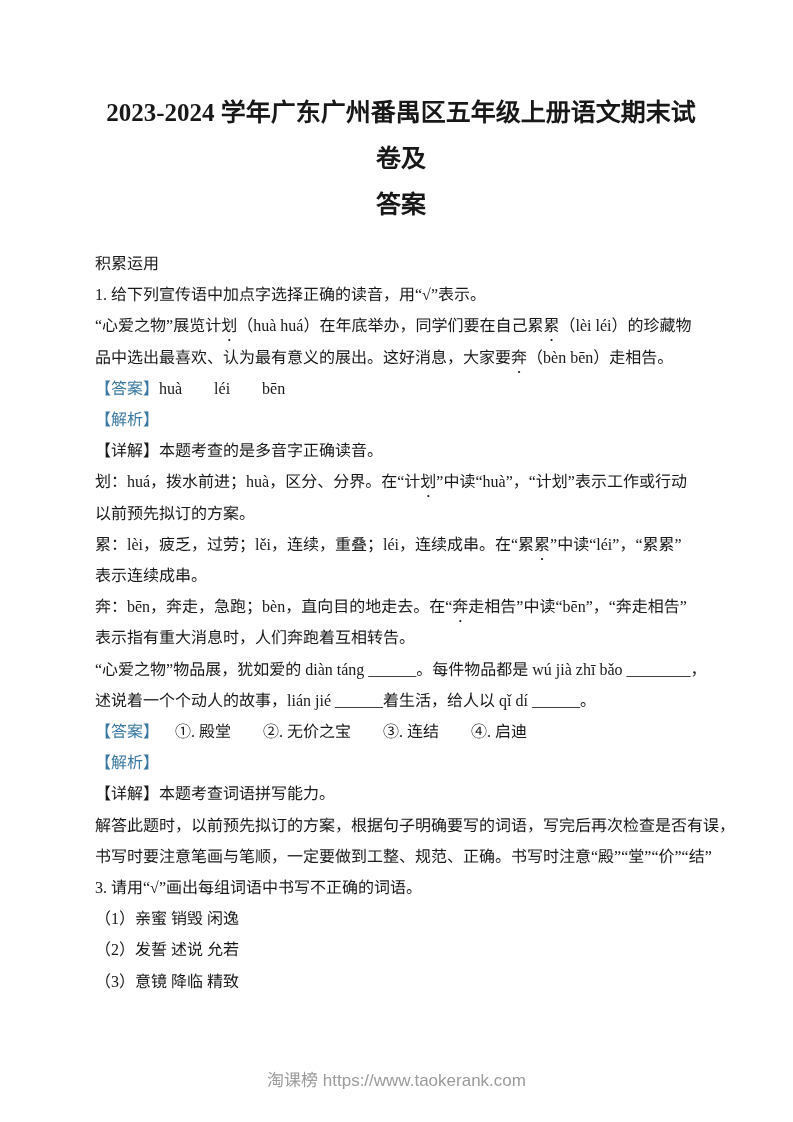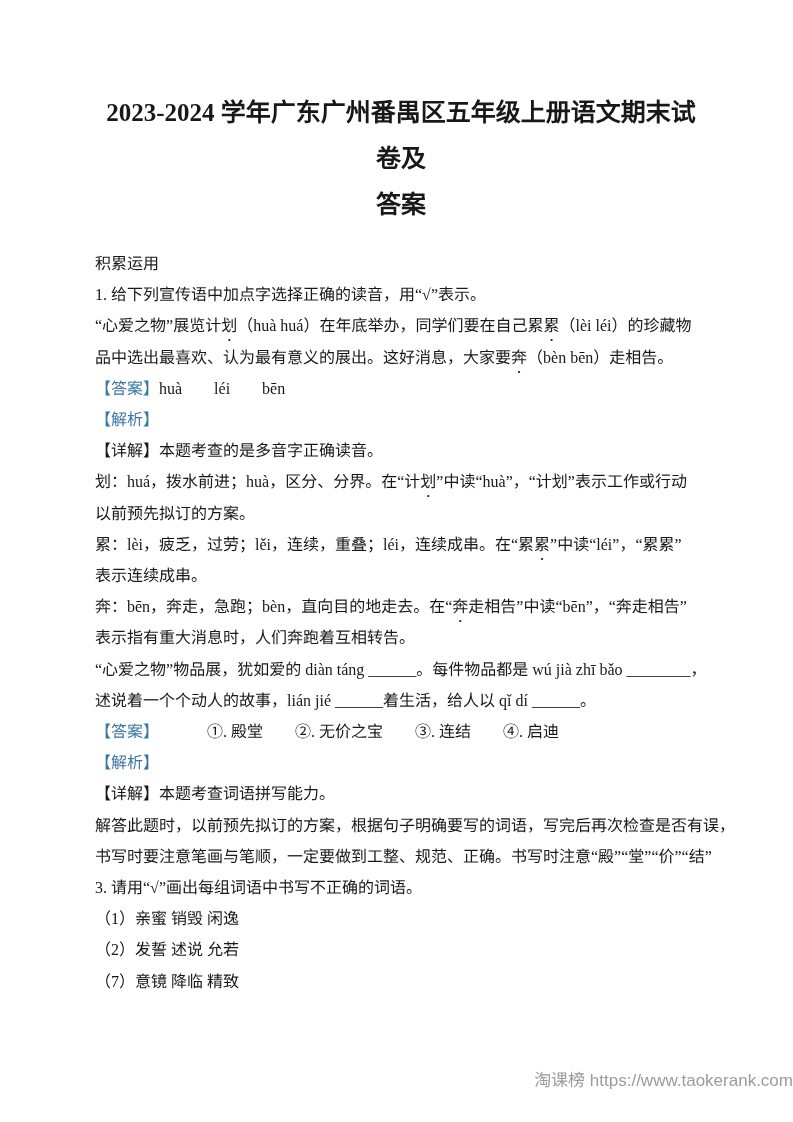--- a/index.html
+++ b/index.html
@@ -15,31 +15,31 @@
   .doc { position:absolute; left:95px; top:0; width:612px; }
   .title {
     padding-top:90px;
     font-size:25px; font-weight:bold;
     line-height:46px; text-align:center;
   }
   .body { margin-top:20px; font-size:16px; }
   .line { line-height:31.2px; white-space:nowrap; }
   .sec-heading { font-weight:normal; }
   .label-blue { color:var(--label-blue,#3a78a2); }
-  .ans-indent { margin-left:48px; }
+  .ans-indent { margin-left:16px; }
   .dot { position:relative; display:inline-block; }
   .dot::after {
     content:"•";
     position:absolute; left:50%; bottom:-0.42em;
     transform:translateX(-50%);
     font-size:9px; line-height:1; color:#181818;
   }
   .footer {
     position:absolute; top:1066px; left:0; width:100%;
-    text-align:right;
+    text-align:center;
     font-family:"Liberation Sans","DejaVu Sans",sans-serif;
     font-size:17px;
     color:var(--footer-gray,#9b9b9b);
   }
 </style>
 </head>
 <body>
 
 <div class="page">
   <div class="doc">
@@ -78,19 +78,19 @@
       <div class="line"><span class="label-blue">【解析】</span></div>
 
       <div class="line"><span>【详解】</span><span>本题考查词语拼写能力。</span></div>
 
       <div class="line">解答此题时，以前预先拟订的方案，根据句子明确要写的词语，写完后再次检查是否有误，</div>
       <div class="line">书写时要注意笔画与笔顺，一定要做到工整、规范、正确。书写时注意“殿”“堂”“价”“结”</div>
 
       <div class="line">3. 请用“√”画出每组词语中书写不正确的词语。</div>
       <div class="line">（1）亲蜜 销毁 闲逸</div>
       <div class="line">（2）发誓 述说 允若</div>
-      <div class="line">（7）意镜 降临 精致</div>
+      <div class="line">（3）意镜 降临 精致</div>
 
     </div>
   </div>
 
   <div class="footer"><span>淘课榜 https://www.taokerank.com</span></div>
 </div>
 
 </body></html>

